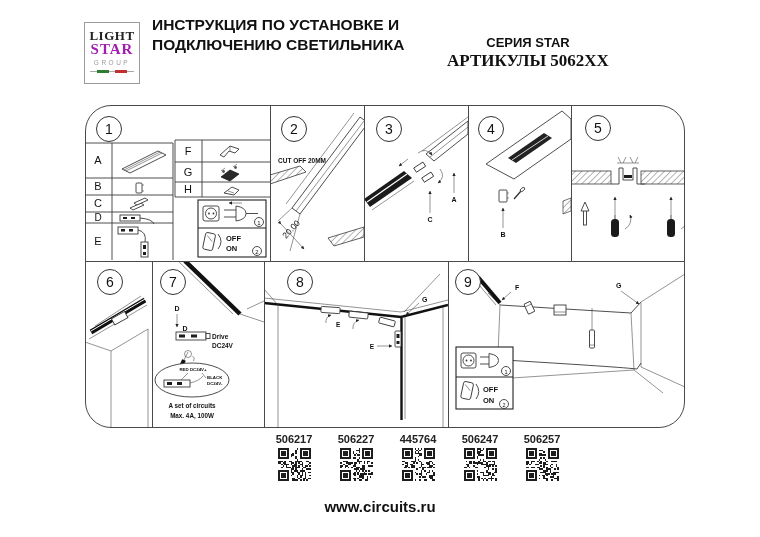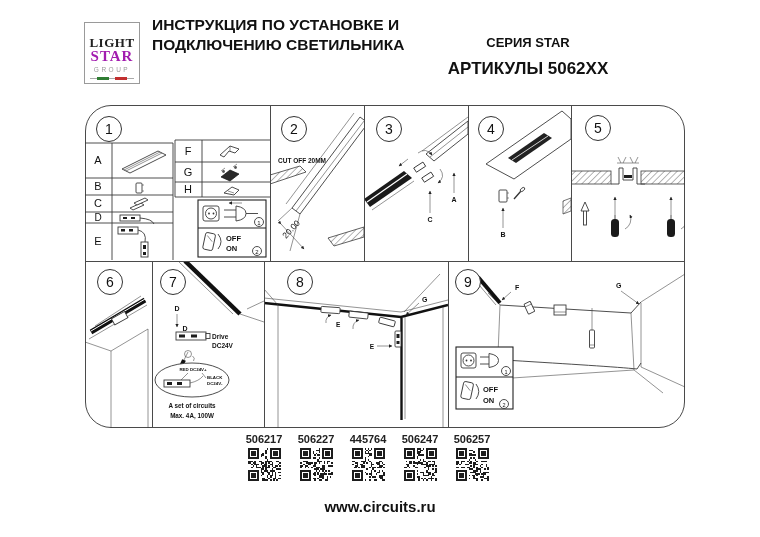--- a/index.html
+++ b/index.html
@@ -2,51 +2,51 @@
 <html><head>
 <meta charset="utf-8">
 <style>
   html,body{margin:0;padding:0;background:#e8e8e8;}
   .page{position:relative;width:760px;height:537px;background:#ffffff;
         font-family:"Liberation Sans",sans-serif;color:#1a1a1a;overflow:hidden;margin:0 auto;}
   .abs{position:absolute;}
 
   
   .logo-box{left:84px;top:22px;width:56px;height:62px;border:1px solid #9a9a9a;box-sizing:border-box;
-            display:flex;flex-direction:column;align-items:center;justify-content:flex-start;padding-top:13px;background:#fff;}
+            display:flex;flex-direction:column;align-items:center;justify-content:flex-start;padding-top:6px;background:#fff;}
   .logo-l1{font-family:"Liberation Serif",serif;font-weight:bold;font-size:13px;line-height:13px;letter-spacing:.5px;color:#222;}
   .logo-l2{font-family:"Liberation Serif",serif;font-weight:bold;font-size:15px;line-height:14px;letter-spacing:1px;color:#a21caf;}
   .logo-l3{font-size:6.5px;letter-spacing:2.5px;color:#9a9a9a;margin-top:3px;}
   .logo-flag{display:flex;align-items:center;width:44px;margin-top:4px;}
   .logo-flag .seg-line{flex:1;height:1px;background:#aaa;}
   .logo-flag .seg-g{width:12px;height:3px;}
   .logo-flag .seg-r{width:12px;height:3px;}
 
   .title{left:152px;top:15px;width:310px;font-size:15.5px;font-weight:bold;line-height:20px;color:#111;}
   .series{left:428px;top:35px;width:200px;text-align:center;font-size:13px;font-weight:bold;color:#111;}
-  .articles-title{left:418px;top:59px;width:220px;text-align:center;font-size:17px;font-weight:bold;color:#111;}
+  .articles-title{left:418px;top:51px;width:220px;text-align:center;font-size:17px;font-weight:bold;color:#111;font-family:Liberation Serif, serif;}
 
   
   .frame{left:85px;top:105px;width:600px;height:323px;border:1.2px solid #4a4a4a;border-radius:26px;box-sizing:border-box;}
   .div{background:#4a4a4a;z-index:2;}
   .num-circle{width:24px;height:24px;border:1.2px solid #333;border-radius:50%;background:#fff;z-index:3;
               display:flex;align-items:center;justify-content:center;font-size:14px;color:#111;}
   .panel-svg{z-index:1;}
 
   svg{overflow:hidden;}
   svg text{font-family:"Liberation Sans",sans-serif;fill:#111;}
   .ln{stroke:#3a3a3a;stroke-width:.9;fill:none;}
   .lnf{stroke:#3a3a3a;stroke-width:.9;fill:#fff;}
   .lnt{stroke:#3a3a3a;stroke-width:.55;fill:none;}
   .thick{stroke:#111;fill:none;}
   .dk{fill:#1d1d1d;}
   .b{font-weight:bold;}
 
   
-  .qr-row{left:243px;top:433px;display:flex;gap:10px;justify-content:center;}
+  .qr-row{left:273px;top:433px;display:flex;gap:20px;justify-content:center;}
   .qr-col{width:42px;display:flex;flex-direction:column;align-items:center;}
   .qr-num{font-size:11px;font-weight:bold;color:#222;margin-bottom:3px;}
   .qr{width:33px;height:33px;}
   .website{left:0;top:498px;width:760px;text-align:center;font-size:15px;font-weight:bold;color:#111;}
 </style>
 </head>
 <body>
 
 <div class="page">
 

